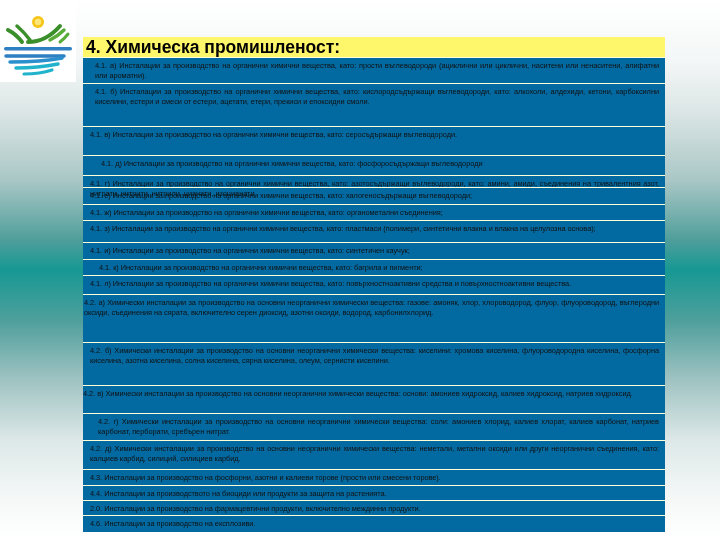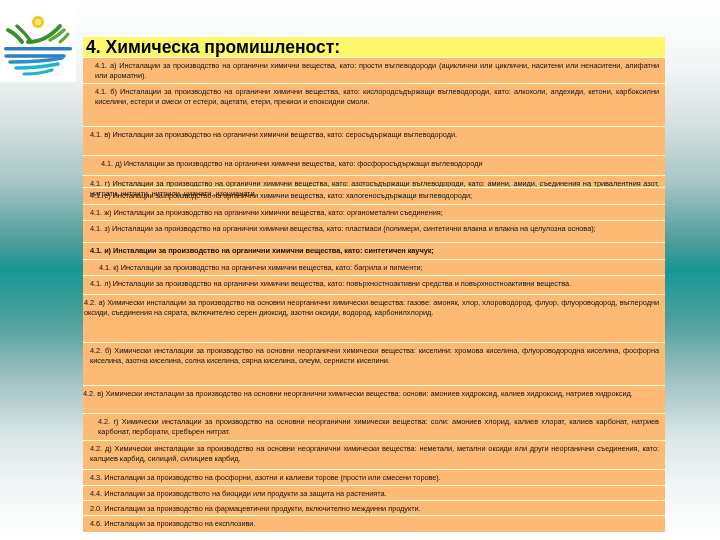--- a/index.html
+++ b/index.html
@@ -11,21 +11,21 @@
       #4f9e9b 240px, #179893 270px, #4e9f9c 320px, #9fc3c2 380px,
       #dde8e8 440px, #f6f8f8 500px, #ffffff 540px);
   }
   .logo-box {
     position: absolute; left: 0; top: 0; width: 76px; height: 82px;
     background: #ffffff;
   }
   .logo-box svg { position: absolute; left: 2px; top: 8px; }
   .panel {
     position: absolute; left: 83px; top: 37px; width: 582px; height: 495px;
-    background: #fdba74;
+    background: #0369a1;
   }
   .title {
     position: absolute; left: 0; top: 0; width: 582px; height: 20px;
     background: #fff76b;
     font-family: "Liberation Sans", sans-serif; font-weight: bold;
     font-size: 17.5px; line-height: 20px; color: #000;
     padding-left: 3px; box-sizing: border-box; white-space: nowrap;
   }
   .row {
     position: absolute; left: 0; width: 582px; box-sizing: border-box;
@@ -59,21 +59,21 @@
   <div class="title">4. Химическа промишленост:</div>
 
   <div class="row" style="top:20px;height:26px;"> 4.1. а) Инсталации за производство на органични химични вещества, като: прости въглеводороди (ациклични или циклични, наситени или ненаситени, алифатни или ароматни).</div>
   <div class="row" style="top:46px;height:43px;"> 4.1. б) Инсталации за производство на органични химични вещества, като:  кислородсъдържащи въглеводороди, като: алкохоли, алдехиди, кетони, карбоксилни киселини, естери и смеси от естери, ацетати, етери, прекиси и епоксидни смоли.</div>
   <div class="row" style="top:89px;height:17px;padding-left:7px;">4.1. в) Инсталации за производство на органични химични вещества, като: серосъдържащи въглеводороди.</div>
   <div class="row" style="top:106px;height:27px;padding-left:7px;margin-top:32px;">4.1. г) Инсталации за производство на органични химични вещества, като: азотосъдържащи въглеводороди, като: амини, амиди, съединения на тривалентния азот, нитрати, нитрити, нитрили, цианати, изоцианати.</div>
   <div class="row" style="top:118px;height:17px;padding-left:18px;">4.1. д) Инсталации за производство на органични химични вещества, като: фосфоросъдържащи въглеводороди</div>
   <div class="row" style="top:150px;height:17px;padding-left:7px;">4.1. е) Инсталации за производство на органични химични вещества, като: халогеносъдържащи въглеводороди;</div>
   <div class="row" style="top:167px;height:16px;padding-left:7px;">4.1. ж) Инсталации за производство на органични химични вещества, като: органометални съединения;</div>
   <div class="row" style="top:183px;height:22px;padding-left:7px;">4.1. з) Инсталации за производство на органични химични вещества, като: пластмаси (полимери, синтетични влакна и влакна на целулозна основа);</div>
-  <div class="row" style="top:205px;height:17px;padding-left:7px;font-weight:bold;">4.1. и) Инсталации за производство на органични химични вещества, като: синтетичен каучук;</div>
+  <div class="row" style="top:205px;height:17px;padding-left:7px;">4.1. и) Инсталации за производство на органични химични вещества, като: синтетичен каучук;</div>
   <div class="row" style="top:222px;height:16px;padding-left:16px;">4.1. к) Инсталации за производство на органични химични вещества, като: багрила и пигменти;</div>
   <div class="row" style="top:238px;height:27px;padding-left:7px;">4.1. л) Инсталации за производство на органични химични вещества, като: повърхностноактивни средства и повърхностноактивни вещества.</div>
   <div class="row" style="top:257px;height:40px;padding-left:1px;">4.2. а) Химически инсталации за производство на основни неорганични химически вещества: газове: амоняк, хлор, хлороводород, флуор, флуороводород, въглеродни оксиди, съединения на сярата, включително серен диоксид, азотни оксиди, водород, карбонилхлорид.</div>
   <div class="row" style="top:305px;height:43px;padding-left:7px;">4.2. б) Химически инсталации за производство на основни неорганични химически вещества: киселини: хромова киселина, флуороводородна киселина, фосфорна киселина, азотна киселина, солна киселина, сярна киселина, олеум, сернисти киселини.</div>
   <div class="row" style="top:348px;height:28px;padding-left:0;">4.2. в) Химически инсталации за производство на основни неорганични химически вещества: основи: амониев хидроксид, калиев хидроксид, натриев хидроксид.</div>
   <div class="row" style="top:376px;height:27px;padding-left:15px;">4.2. г) Химически инсталации за производство на основни неорганични химически вещества: соли: амониев хлорид, калиев хлорат, калиев карбонат, натриев карбонат, перборати, сребърен нитрат.</div>
   <div class="row" style="top:403px;height:29px;padding-left:7px;">4.2. д) Химически инсталации за производство на основни неорганични химически вещества: неметали, метални оксиди или други неорганични съединения, като: калциев карбид, силиций, силициев карбид.</div>
   <div class="row" style="top:432px;height:16px;padding-left:7px;">4.3. Инсталации за производство на фосфорни, азотни и калиеви торове (прости или смесени торове).</div>
   <div class="row" style="top:448px;height:15px;padding-left:7px;">4.4. Инсталации за производството на биоциди или продукти за защита на растенията.</div>
   <div class="row" style="top:463px;height:15px;padding-left:7px;">2.0. Инсталации за производство на фармацевтични продукти, включително междинни продукти.</div>

